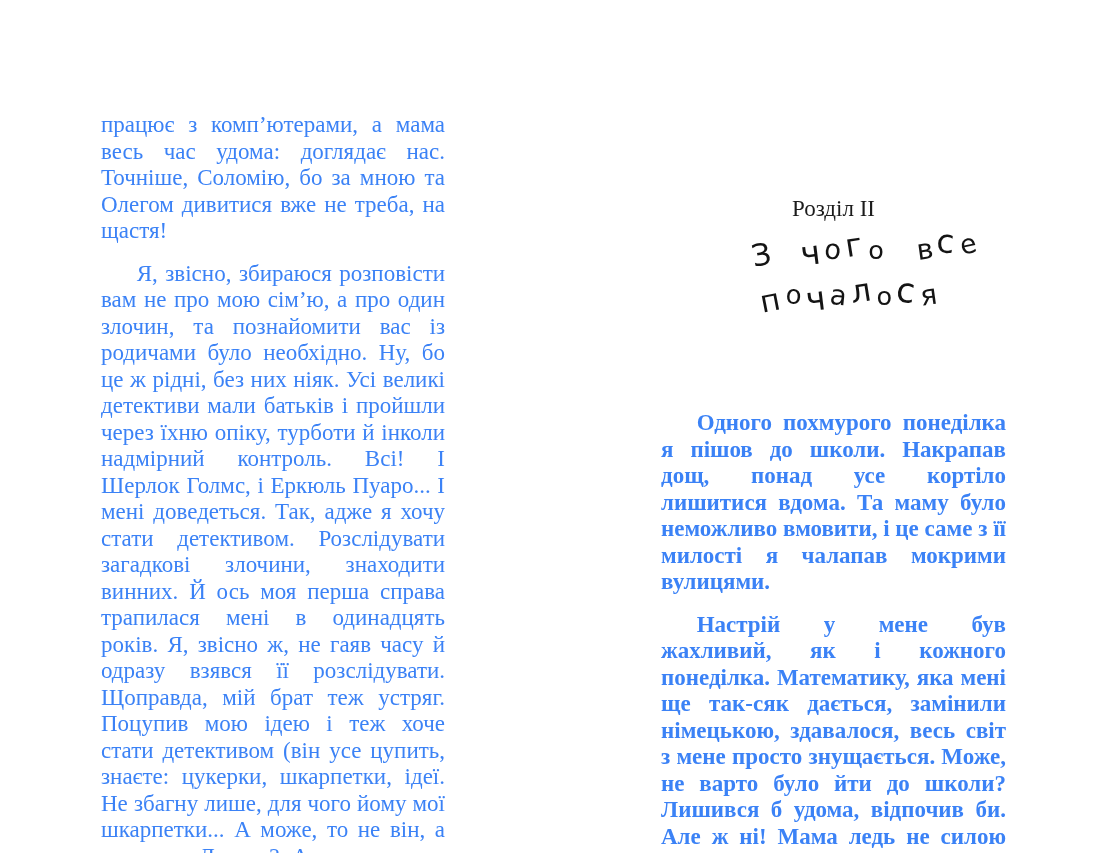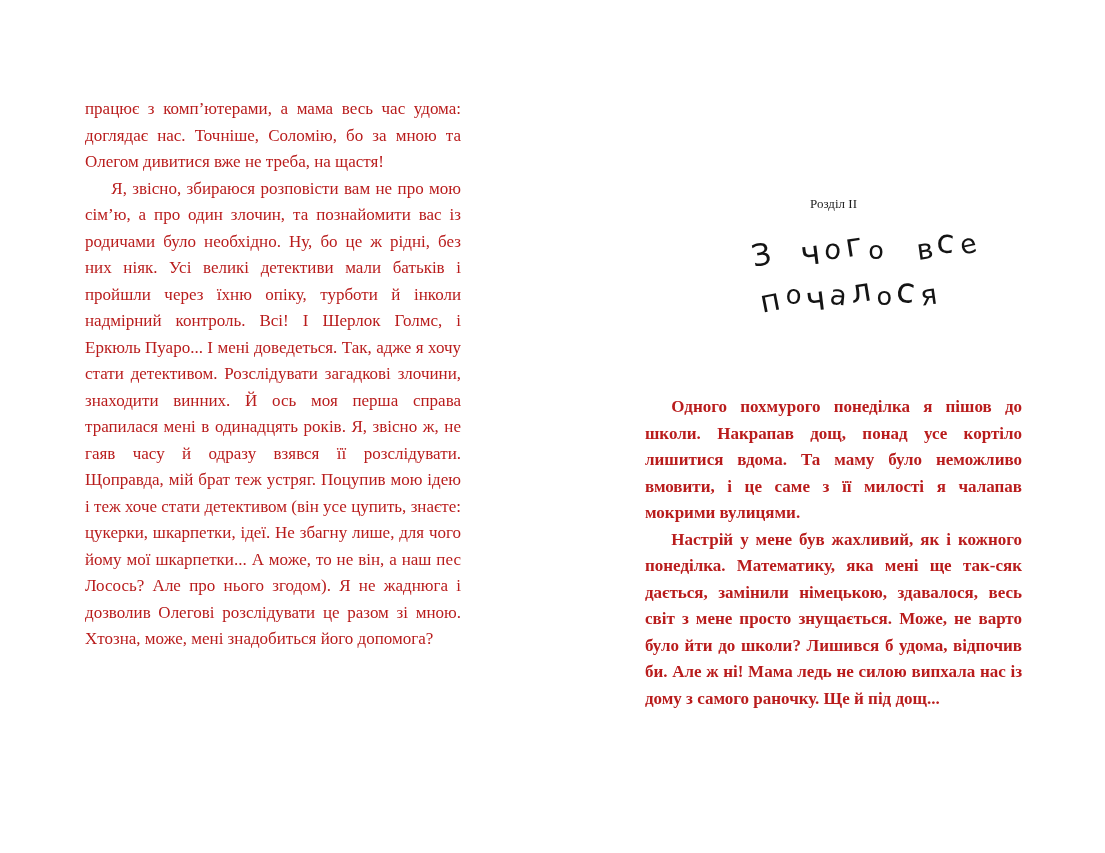--- a/index.html
+++ b/index.html
@@ -30,36 +30,36 @@
     width: 377px;
   }
   .body-text {
     position: absolute;
     left: 0;
     width: 100%;
   }
   .page-left .body-text { top: 96px; }
   .page-right .body-text { top: 394px; font-weight: bold; }
   p.para {
-    margin: 0;
-    font-size: 17px;
+    margin: 16px;
+    font-size: 23px;
     line-height: 26.5px;
     text-align: justify;
-    color: #b91c1c;
+    color: #3b82f6;
   }
   p.para.indent {
     text-indent: 1.55em;
   }
   .chapter-heading {
     position: absolute;
     top: 196px;
     left: 0;
     width: 100%;
     text-align: center;
-    font-size: 13px;
+    font-size: 23px;
     color: #1c1c1c;
   }
   .handwritten-block {
     position: absolute;
     top: 231px;
     left: 108px;
     transform: rotate(-3deg);
   }
   .handwritten {
     font-family: "DejaVu Sans", sans-serif;

